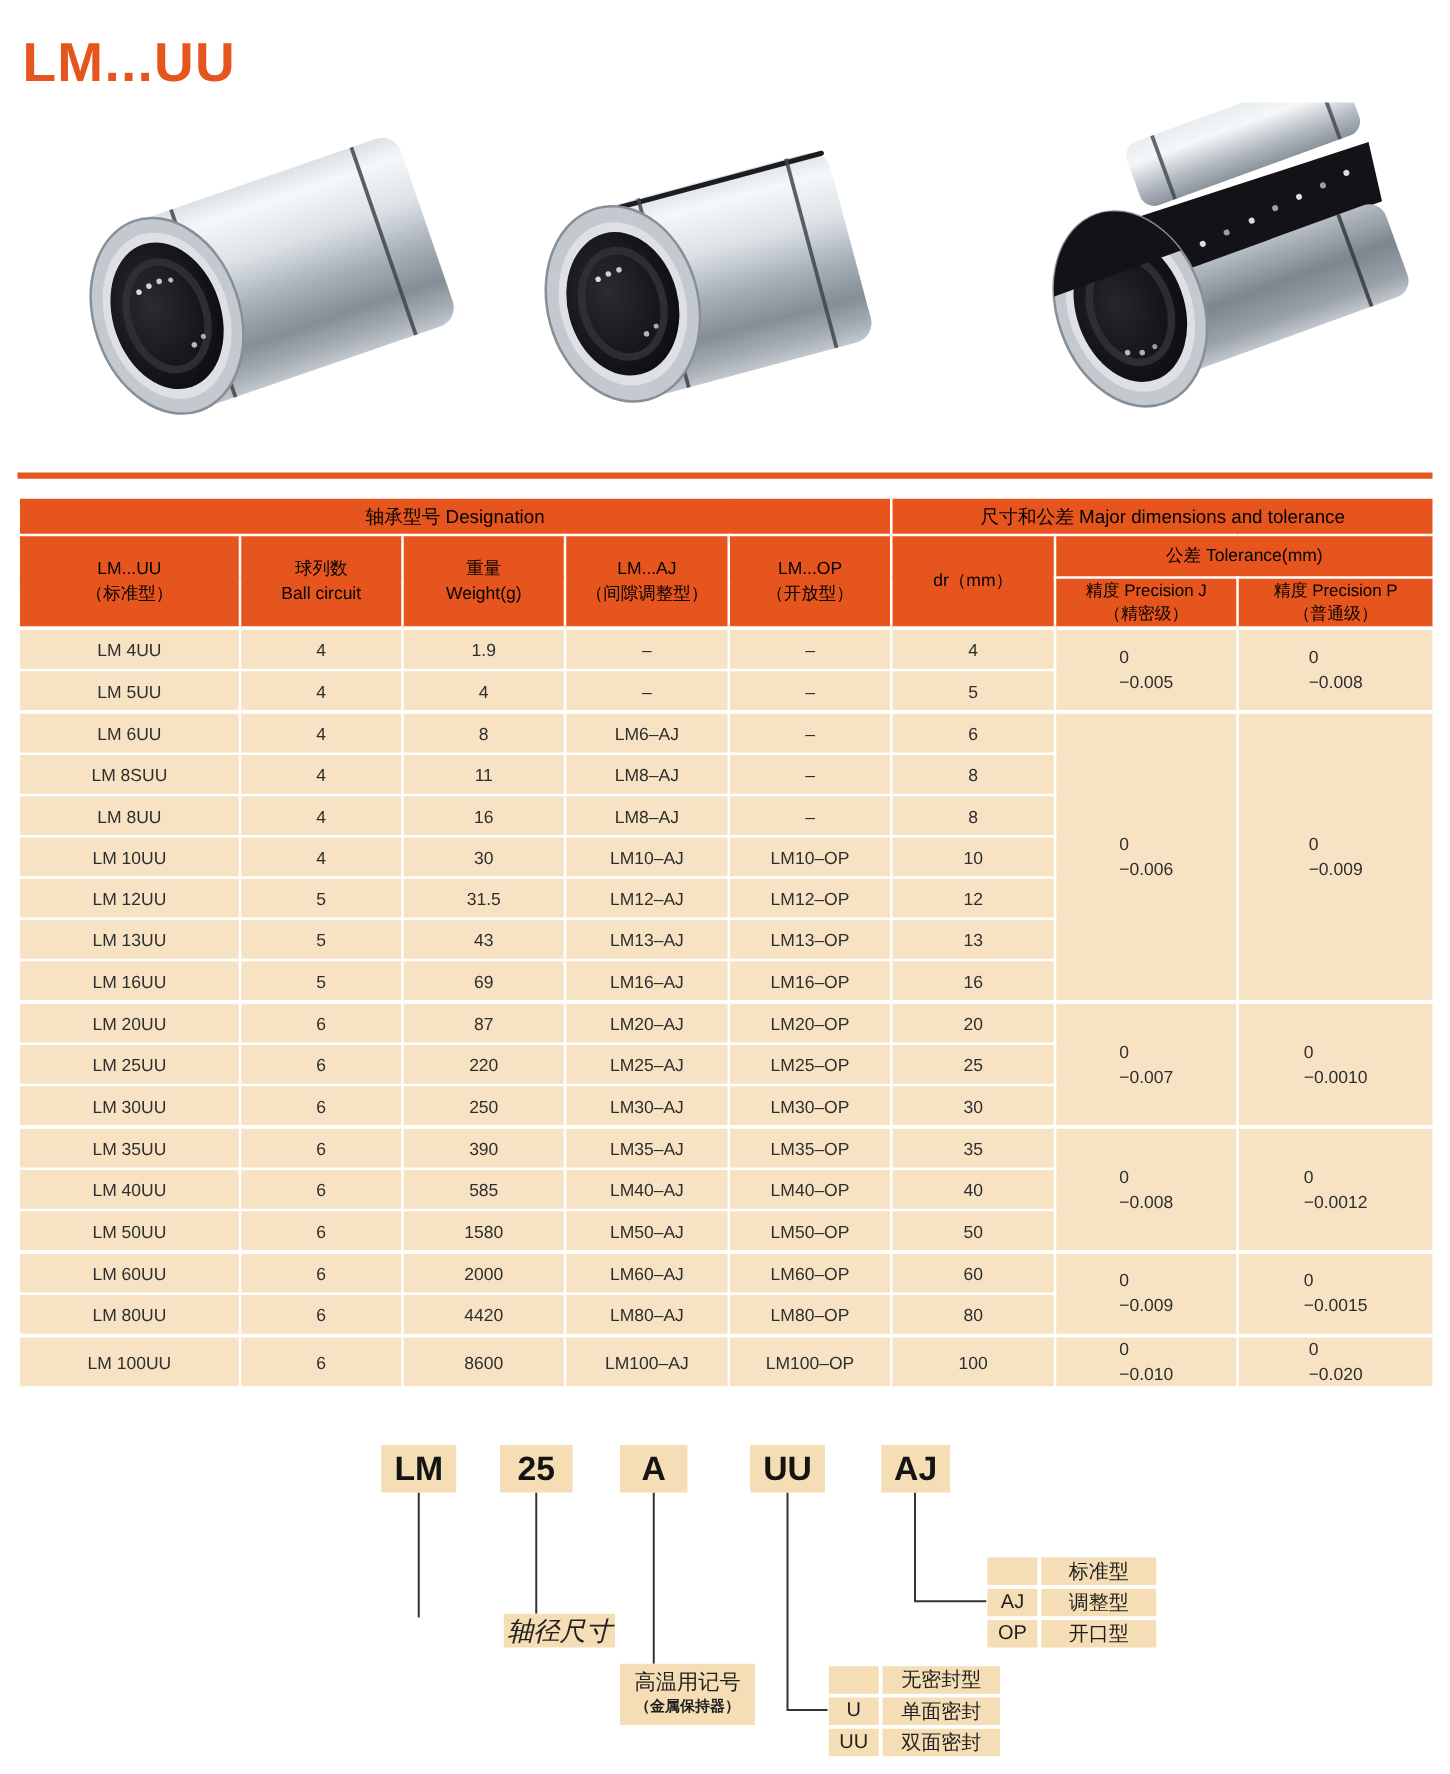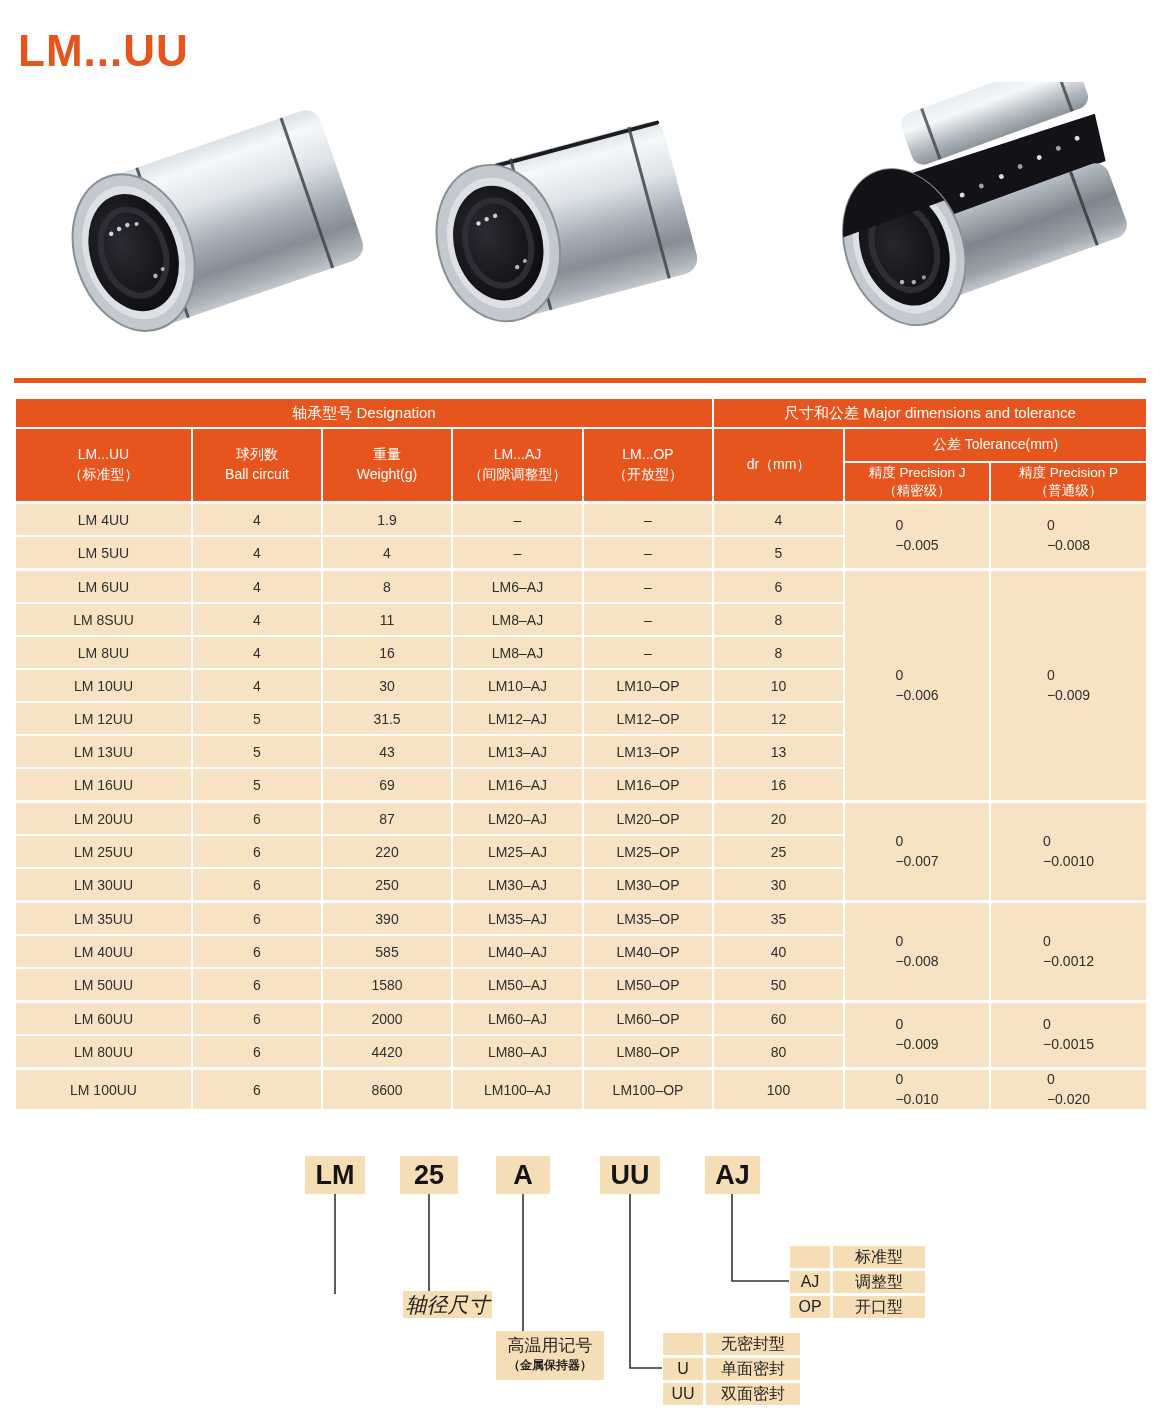--- a/index.html
+++ b/index.html
@@ -19,21 +19,21 @@
     position:absolute;left:14px;top:378px;width:1132px;height:5px;background:#e6551d;
   }
   table.spec{
     position:absolute;left:14px;top:397px;width:1132px;
     border-collapse:collapse;table-layout:fixed;
   }
   table.spec th,table.spec td{
     border:2px solid #ffffff;text-align:center;vertical-align:middle;padding:0 2px;
   }
   table.spec thead th{
-    background:#e6551d;color:#ffffff;font-weight:normal;white-space:pre-line;
+    background:#e6551d;color:#000000;font-weight:normal;white-space:pre-line;
   }
   tr.h1 th{height:28px;font-size:15px;}
   tr.h2 th{font-size:14px;line-height:1.4;}
   th.model-h{font-weight:bold;}
   th.tol-h{height:32px;}
   tr.h3 th{height:38px;font-size:13.5px;line-height:1.35;}
   table.spec tbody td{
     background:#f7e3c3;color:#2e2e2e;font-size:14px;height:31px;
   }
   table.spec tbody td.gs{border-top-width:3px;}

